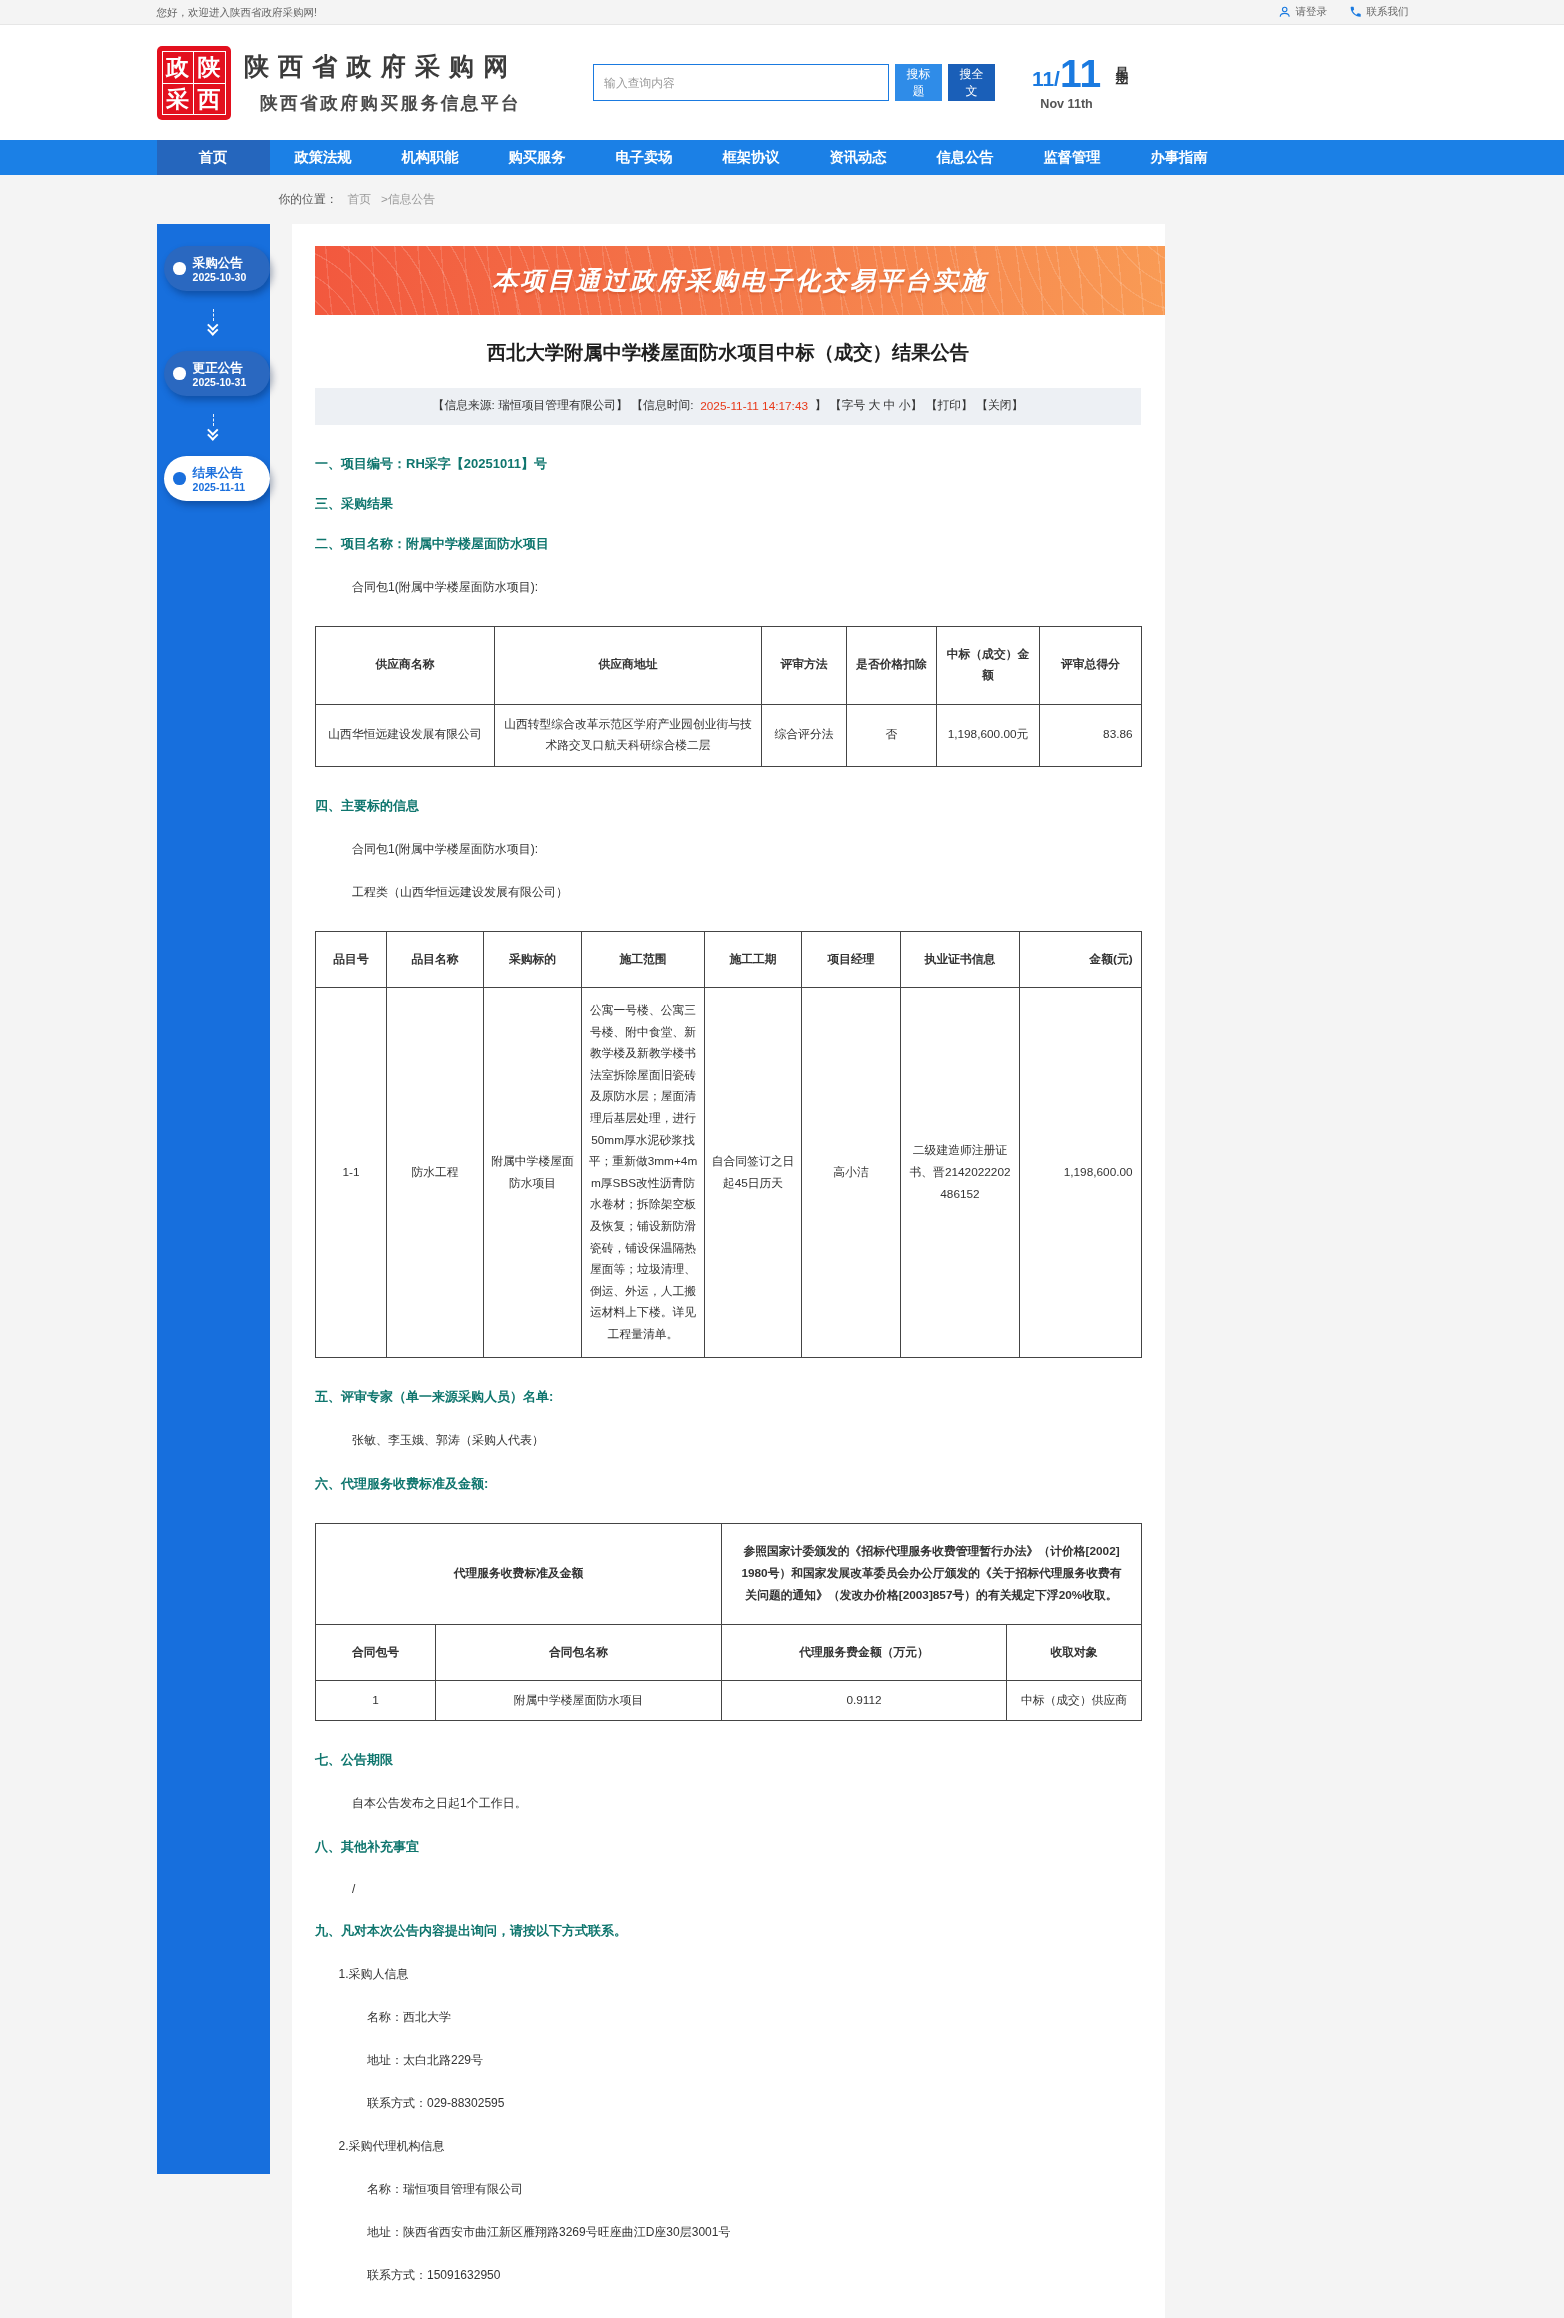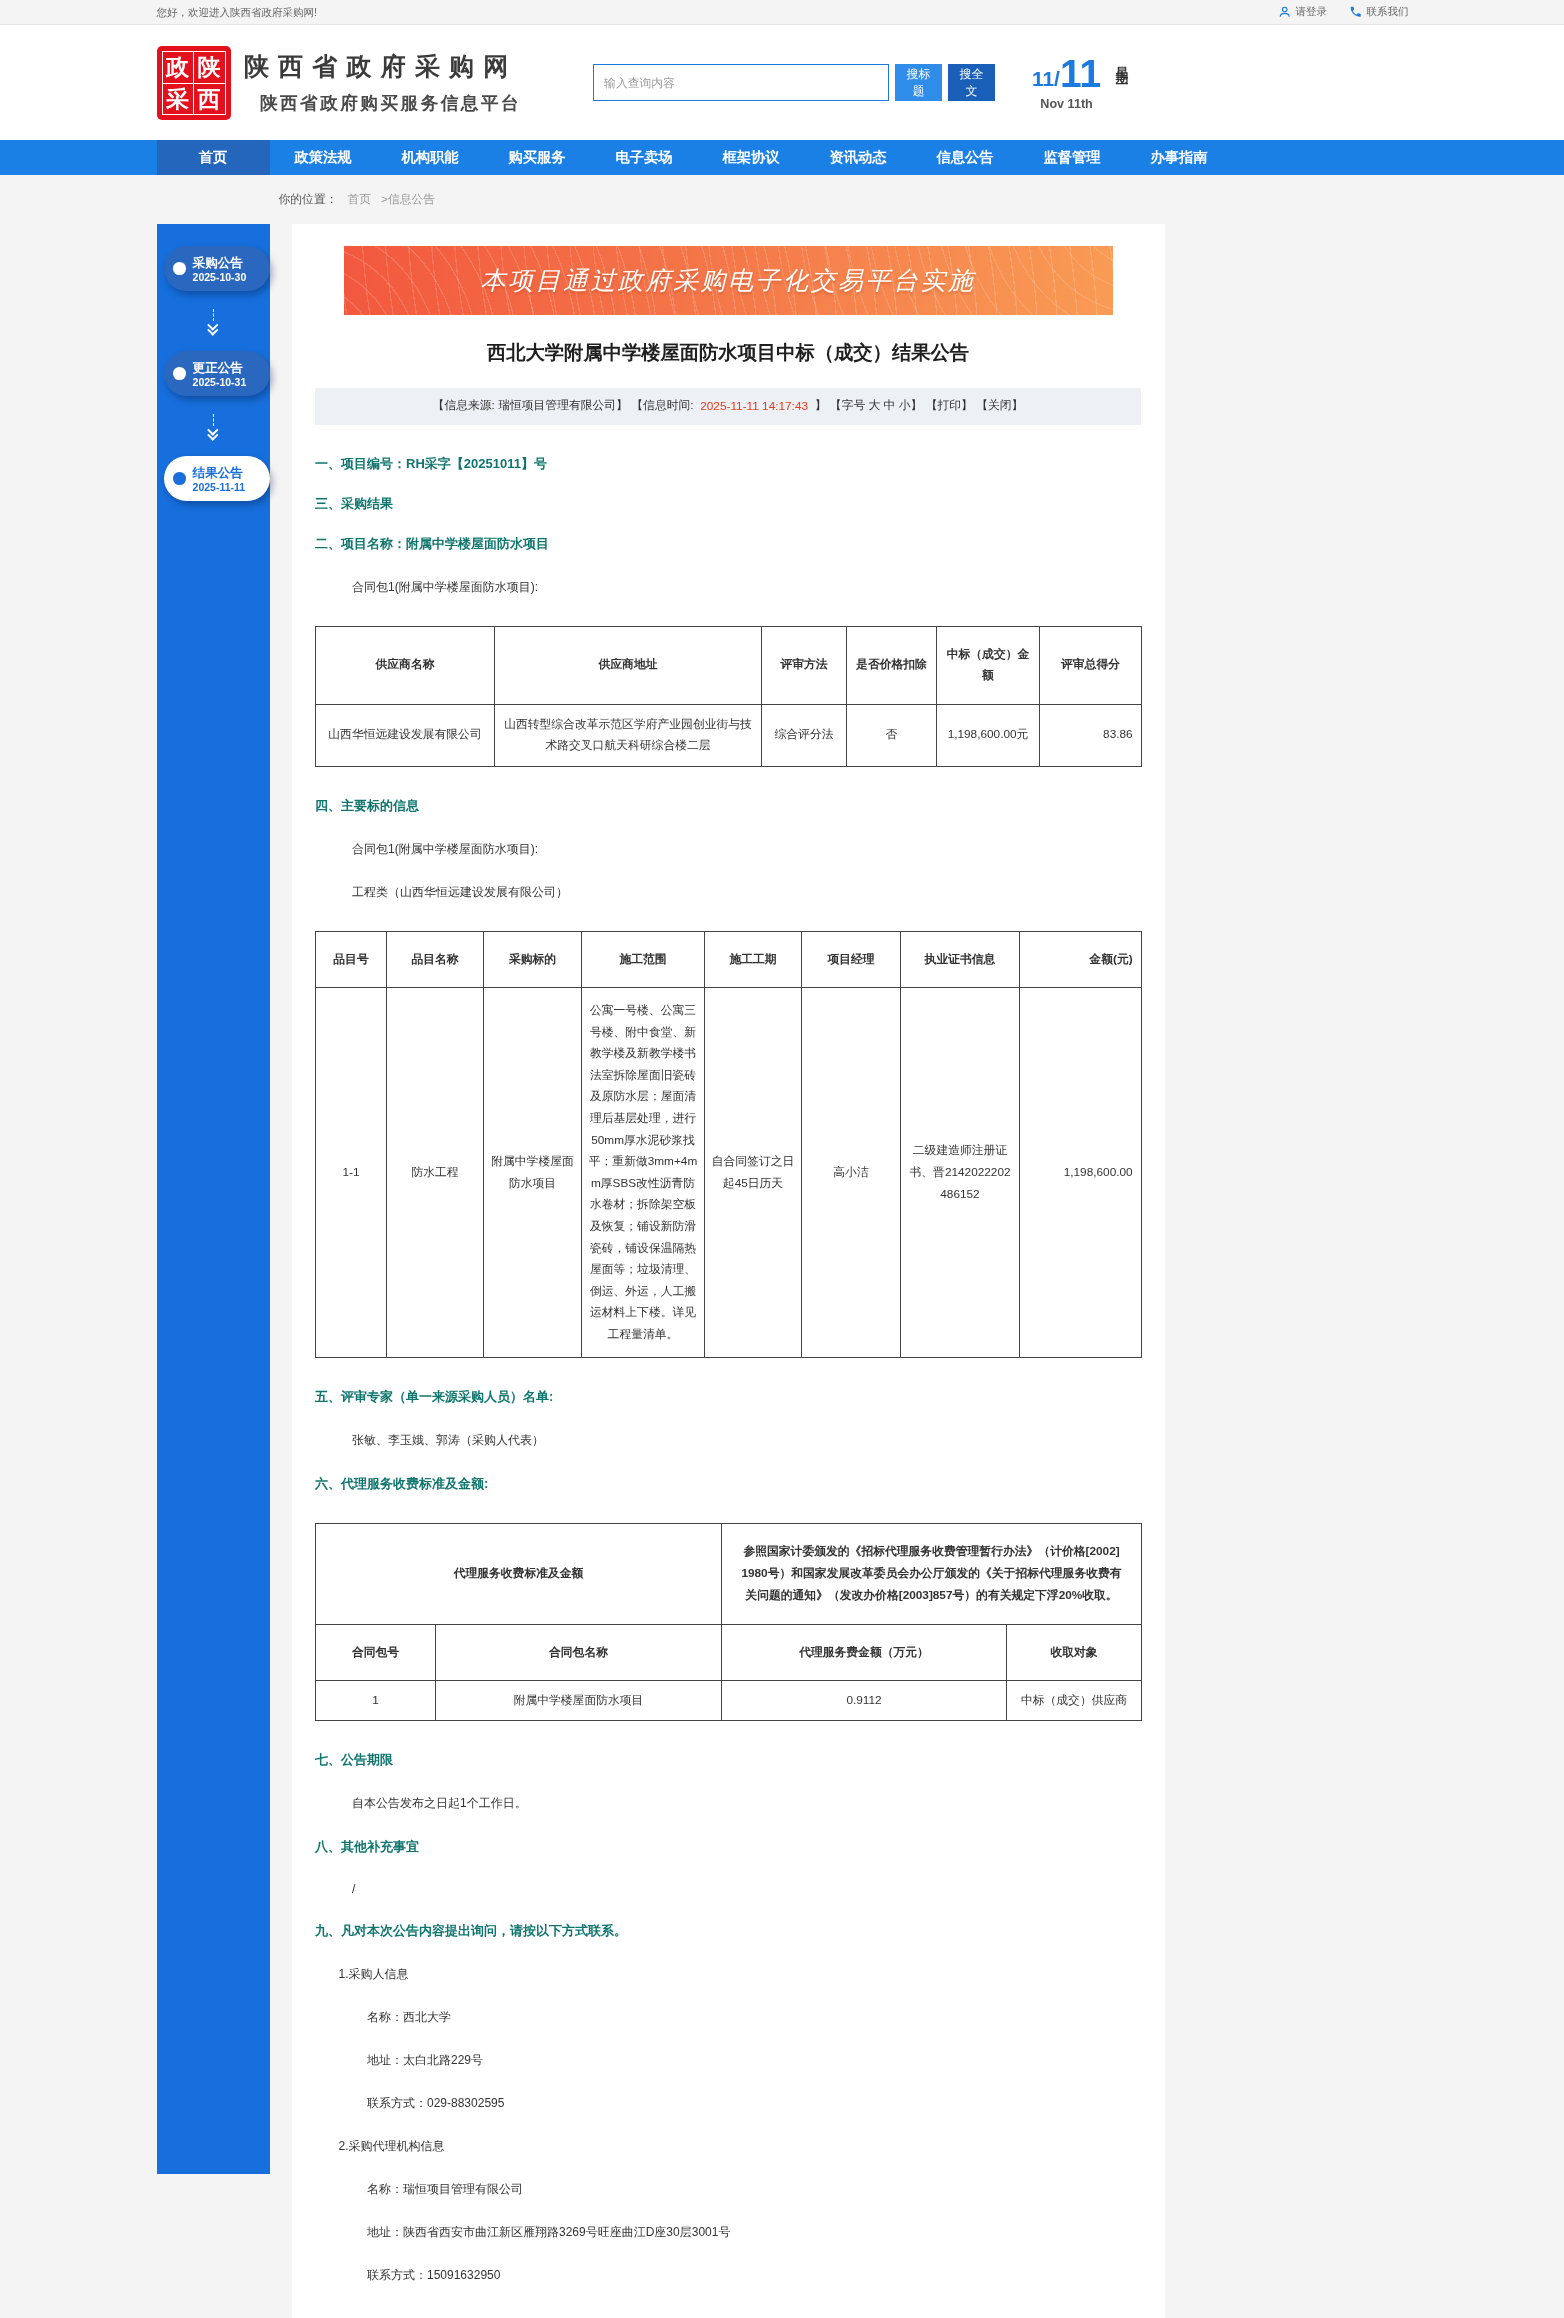--- a/index.html
+++ b/index.html
@@ -65,22 +65,22 @@
   .step-d { font-size:10.5px; font-weight:700; color:#fff; }
   .step.active { background:#fff; }
   .step.active .step-t, .step.active .step-d { color:#1a6fdd; }
   .step.active .dot { background:#1a6fdd; }
   .arrow-col { height:60px; display:flex; flex-direction:column; align-items:center; justify-content:center; }
   .dashline { height:12.6px; width:0; border-left:1.7px dashed rgba(255,255,255,.9); margin-bottom:3.4px; }
   .chev { width:7.6px; height:7.6px; border-right:2.5px solid #fff; border-bottom:2.5px solid #fff; transform:rotate(45deg); margin-top:-3.4px; }
 
   .article { width:873px; min-height:1950px; background:#fff; margin-left:22px; padding:22px 23.5px 34px 23.5px; }
 
-  .banner { width:769px; height:69px; margin:0 auto 23.5px auto; display:flex; align-items:center; justify-content:center;
-    color:#fff; font-size:25px; font-weight:400; font-style:italic; letter-spacing:2.5px; text-shadow:0 1.7px 2.5px rgba(170,50,10,.35);
+  .banner { width:850px; height:69px; margin:0 auto 23.5px auto; display:flex; align-items:center; justify-content:center;
+    color:#fff; font-size:25px; font-weight:700; font-style:italic; letter-spacing:2.5px; text-shadow:0 1.7px 2.5px rgba(170,50,10,.35);
     background:
       repeating-radial-gradient(circle at -6% 170%, rgba(255,255,255,.15) 0 1.3px, rgba(255,255,255,0) 1.3px 20px),
       repeating-radial-gradient(circle at 104% -70%, rgba(255,255,255,.13) 0 1.3px, rgba(255,255,255,0) 1.3px 23px),
       linear-gradient(93deg,#f2583e 0%, #f47749 48%, #f99b55 100%);
   }
   .a-title { text-align:center; font-size:19.3px; font-weight:700; color:#1f1f1f; margin:0 0 22px 0; }
   .meta { background:#edf0f4; height:37px; display:flex; align-items:center; justify-content:center; font-size:11.8px; color:#333; margin-bottom:30px; }
   .meta span { margin:0 1.7px; white-space:pre; }
   .meta .red { color:#e83a1a; }
   .meta .clickable { cursor:pointer; }

